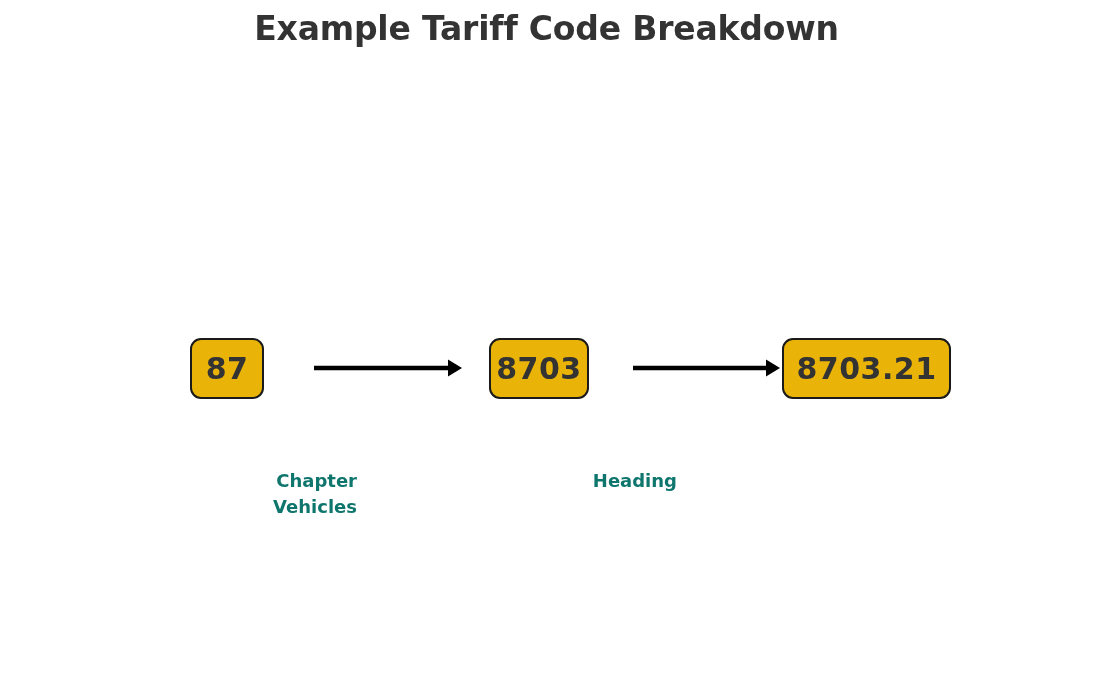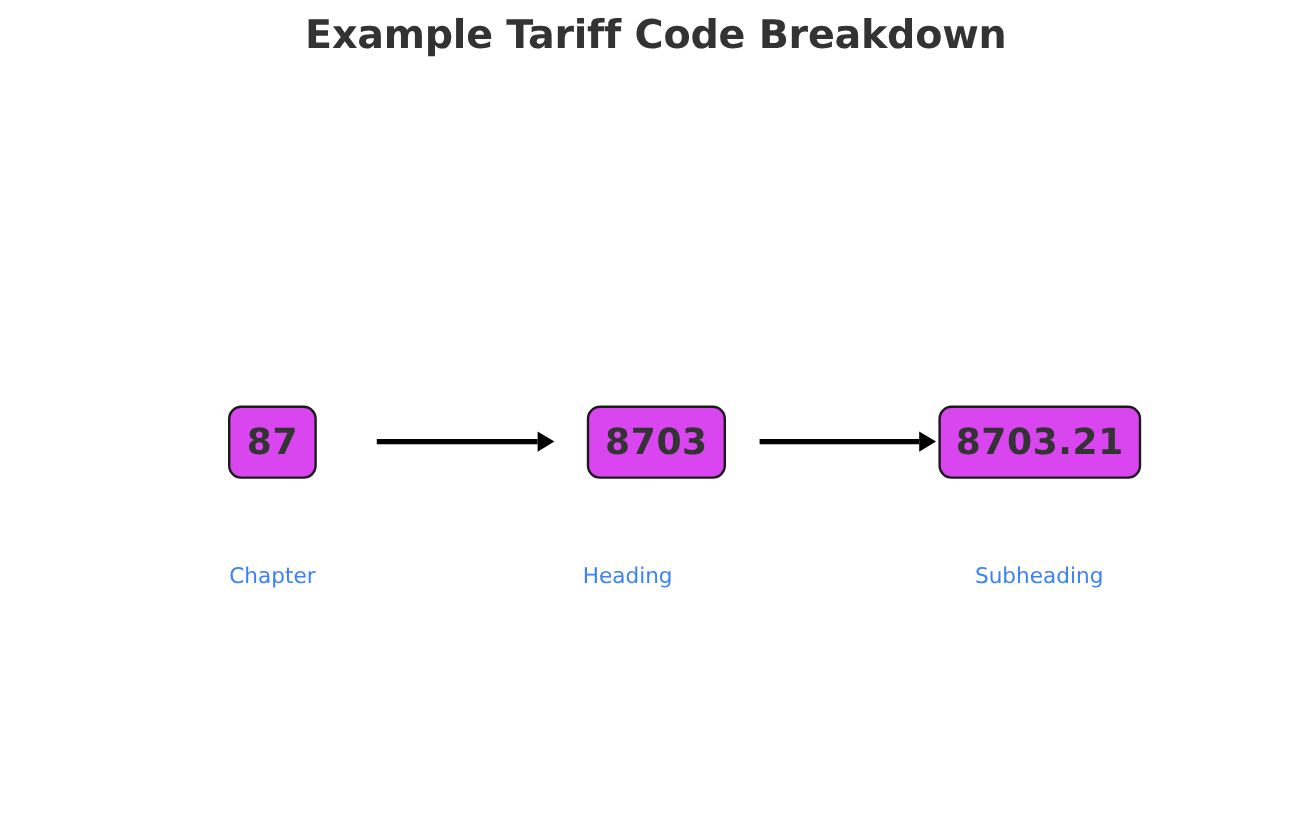--- a/index.html
+++ b/index.html
@@ -43,65 +43,65 @@
     top: 0;
     width: 1093px;
     height: 700px;
   }
 
   
   .node {
     position: absolute;
     box-sizing: border-box;
     height: 61px;
-    background: #d946ef;
+    background: #eab308;
     border: 2.5px solid #1a1a1a;
     border-radius: 11px;
     display: flex;
     align-items: center;
     justify-content: center;
   }
   .node-label {
     font-size: 30px;
     font-weight: bold;
     color: #333333;
     line-height: 30px;
     letter-spacing: 0.5px;
     white-space: nowrap;
   }
 
   .node-chapter    { left: 190px; top: 338px; width: 74px;  }
-  .node-heading    { left: 489px; top: 338px; width: 116px; }
+  .node-heading    { left: 489px; top: 338px; width: 100px; }
   .node-subheading { left: 782px; top: 338px; width: 169px; text-align: center; }
 
   
   .arrow {
     position: absolute;
     top: 354px;
     height: 28px;
   }
   .arrow svg { display: block; overflow: visible; }
   .arrow-1 { left: 314px; width: 148px; }
   .arrow-2 { left: 633px; width: 147px; }
 
   
   .caption {
     position: absolute;
     top: 468px;
-    text-align: center;
+    text-align: right;
     font-size: 18px;
-    font-weight: normal;
-    color: #3b82f6;
+    font-weight: bold;
+    color: #0f766e;
     line-height: 26px;
     white-space: nowrap;
   }
   .caption .cap-line { display: block; }
 
   .caption-chapter    { left: 97px;  width: 260px; }
-  .caption-heading    { left: 393px; width: 260px; }
+  .caption-heading    { left: 417px; width: 260px; }
   .caption-subheading { left: 736px; width: 260px; }
 </style>
 </head>
 <body>
 
 <div class="canvas">
 
   <div class="chart-title">Example Tariff Code Breakdown</div>
 
   <div class="flow">
@@ -127,24 +127,24 @@
         <polygon points="133,5.5 147,14 133,22.5" fill="#000000"></polygon>
       </svg>
     </div>
 
     <div class="node node-subheading">
       <span class="node-label">8703.21</span>
     </div>
 
     <div class="caption caption-chapter">
       <span class="cap-line">Chapter</span>
+      <span class="cap-line">Vehicles</span>
     </div>
 
     <div class="caption caption-heading">
       <span class="cap-line">Heading</span>
     </div>
 
     <div class="caption caption-subheading">
-      <span class="cap-line">Subheading</span>
     </div>
 
   </div>
 </div>
 
 </body></html>

